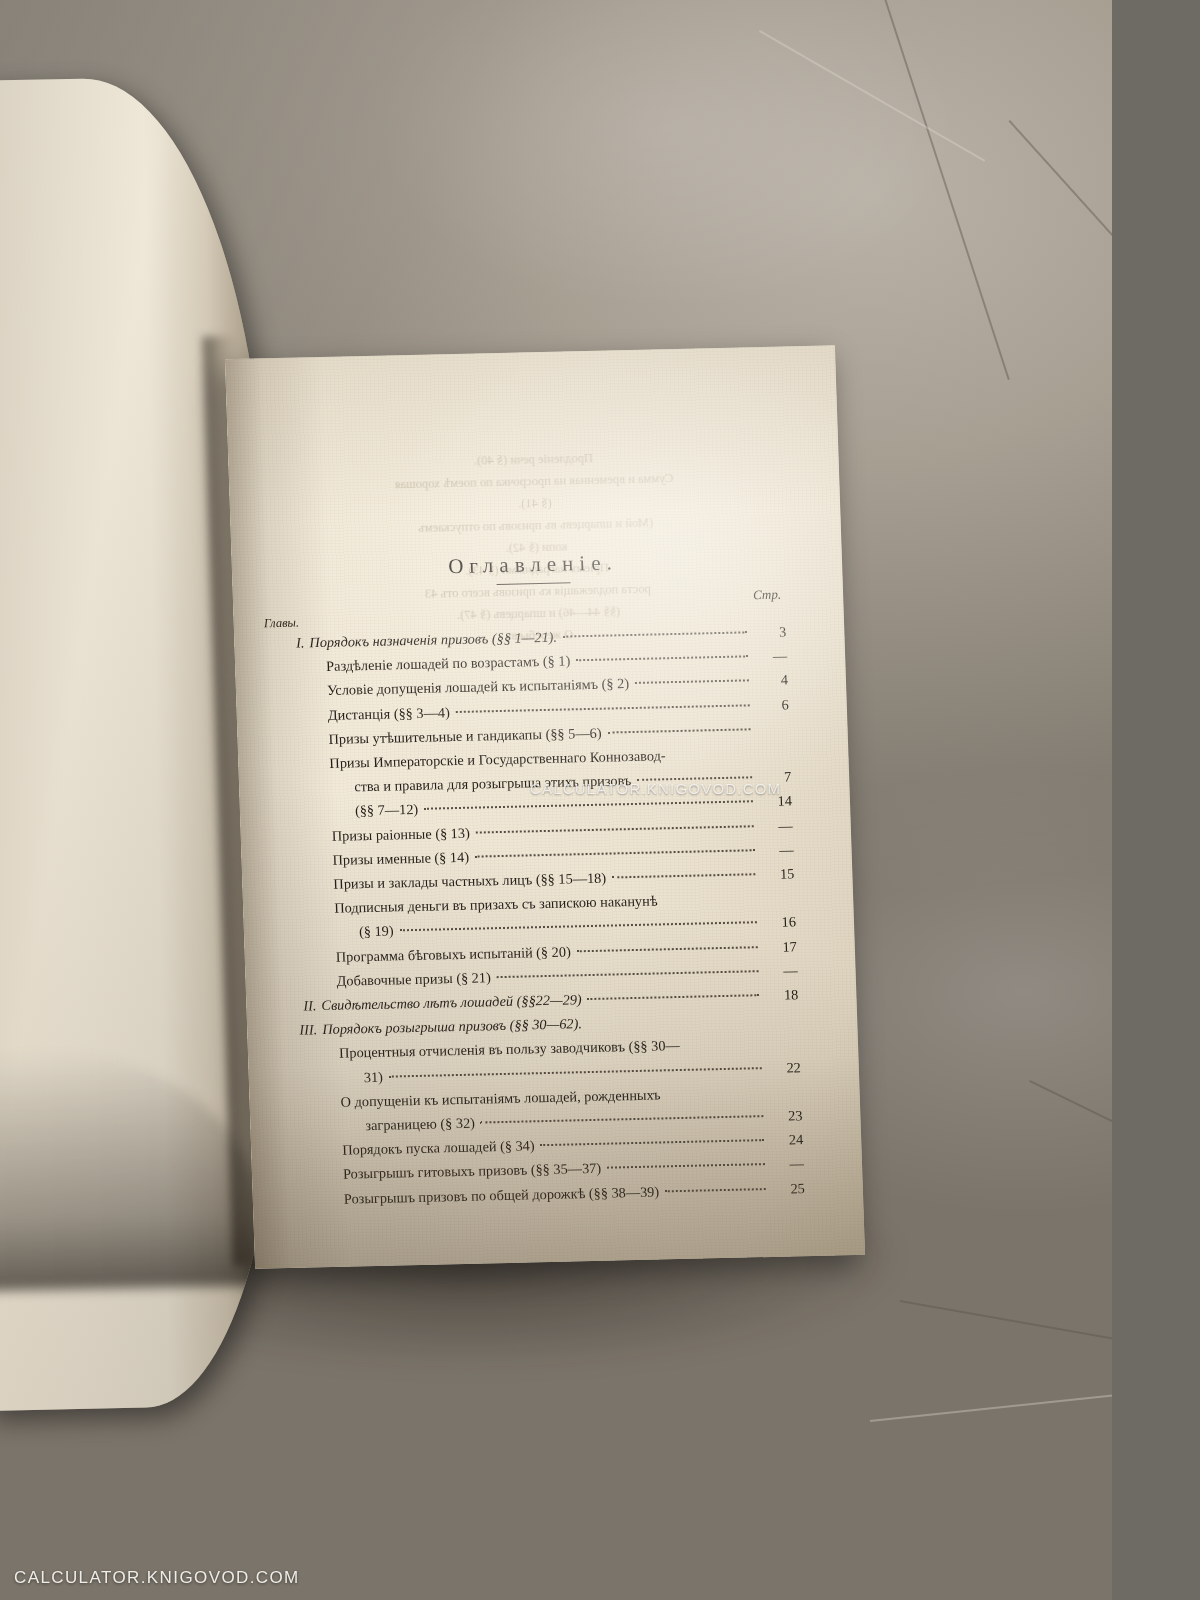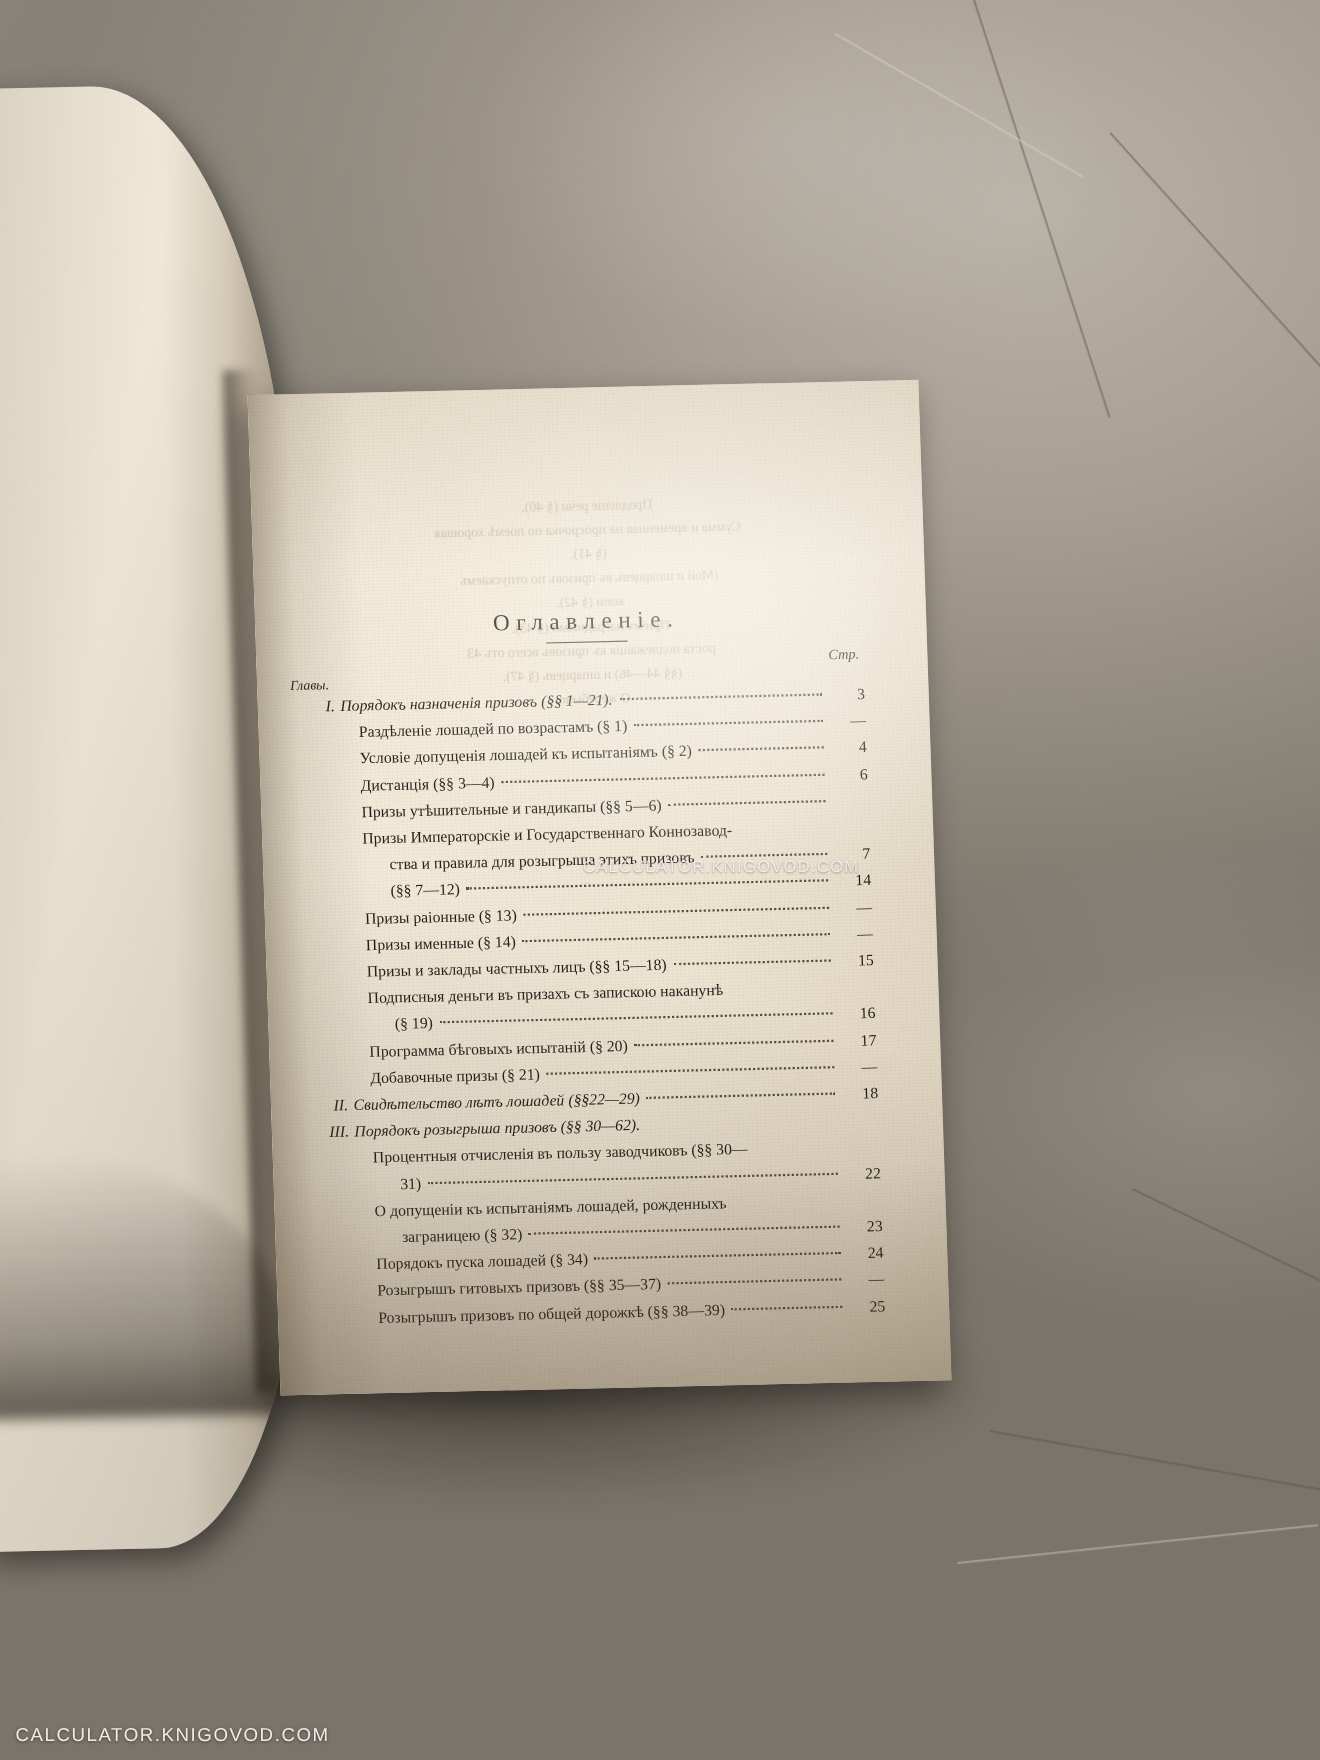--- a/index.html
+++ b/index.html
@@ -2,21 +2,21 @@
 <html><head>
 <meta charset="utf-8">
 <style>
   html, body {
     margin: 0;
     padding: 0;
     background: #6e6a64;
   }
   #stage {
     position: relative;
-    width: 1200px;
+    width: 1112px;
     height: 1600px;
     overflow: hidden;
     font-family: "Liberation Serif", serif;
   }
 
   
   .marble {
     position: absolute;
     inset: 0;
     background:

